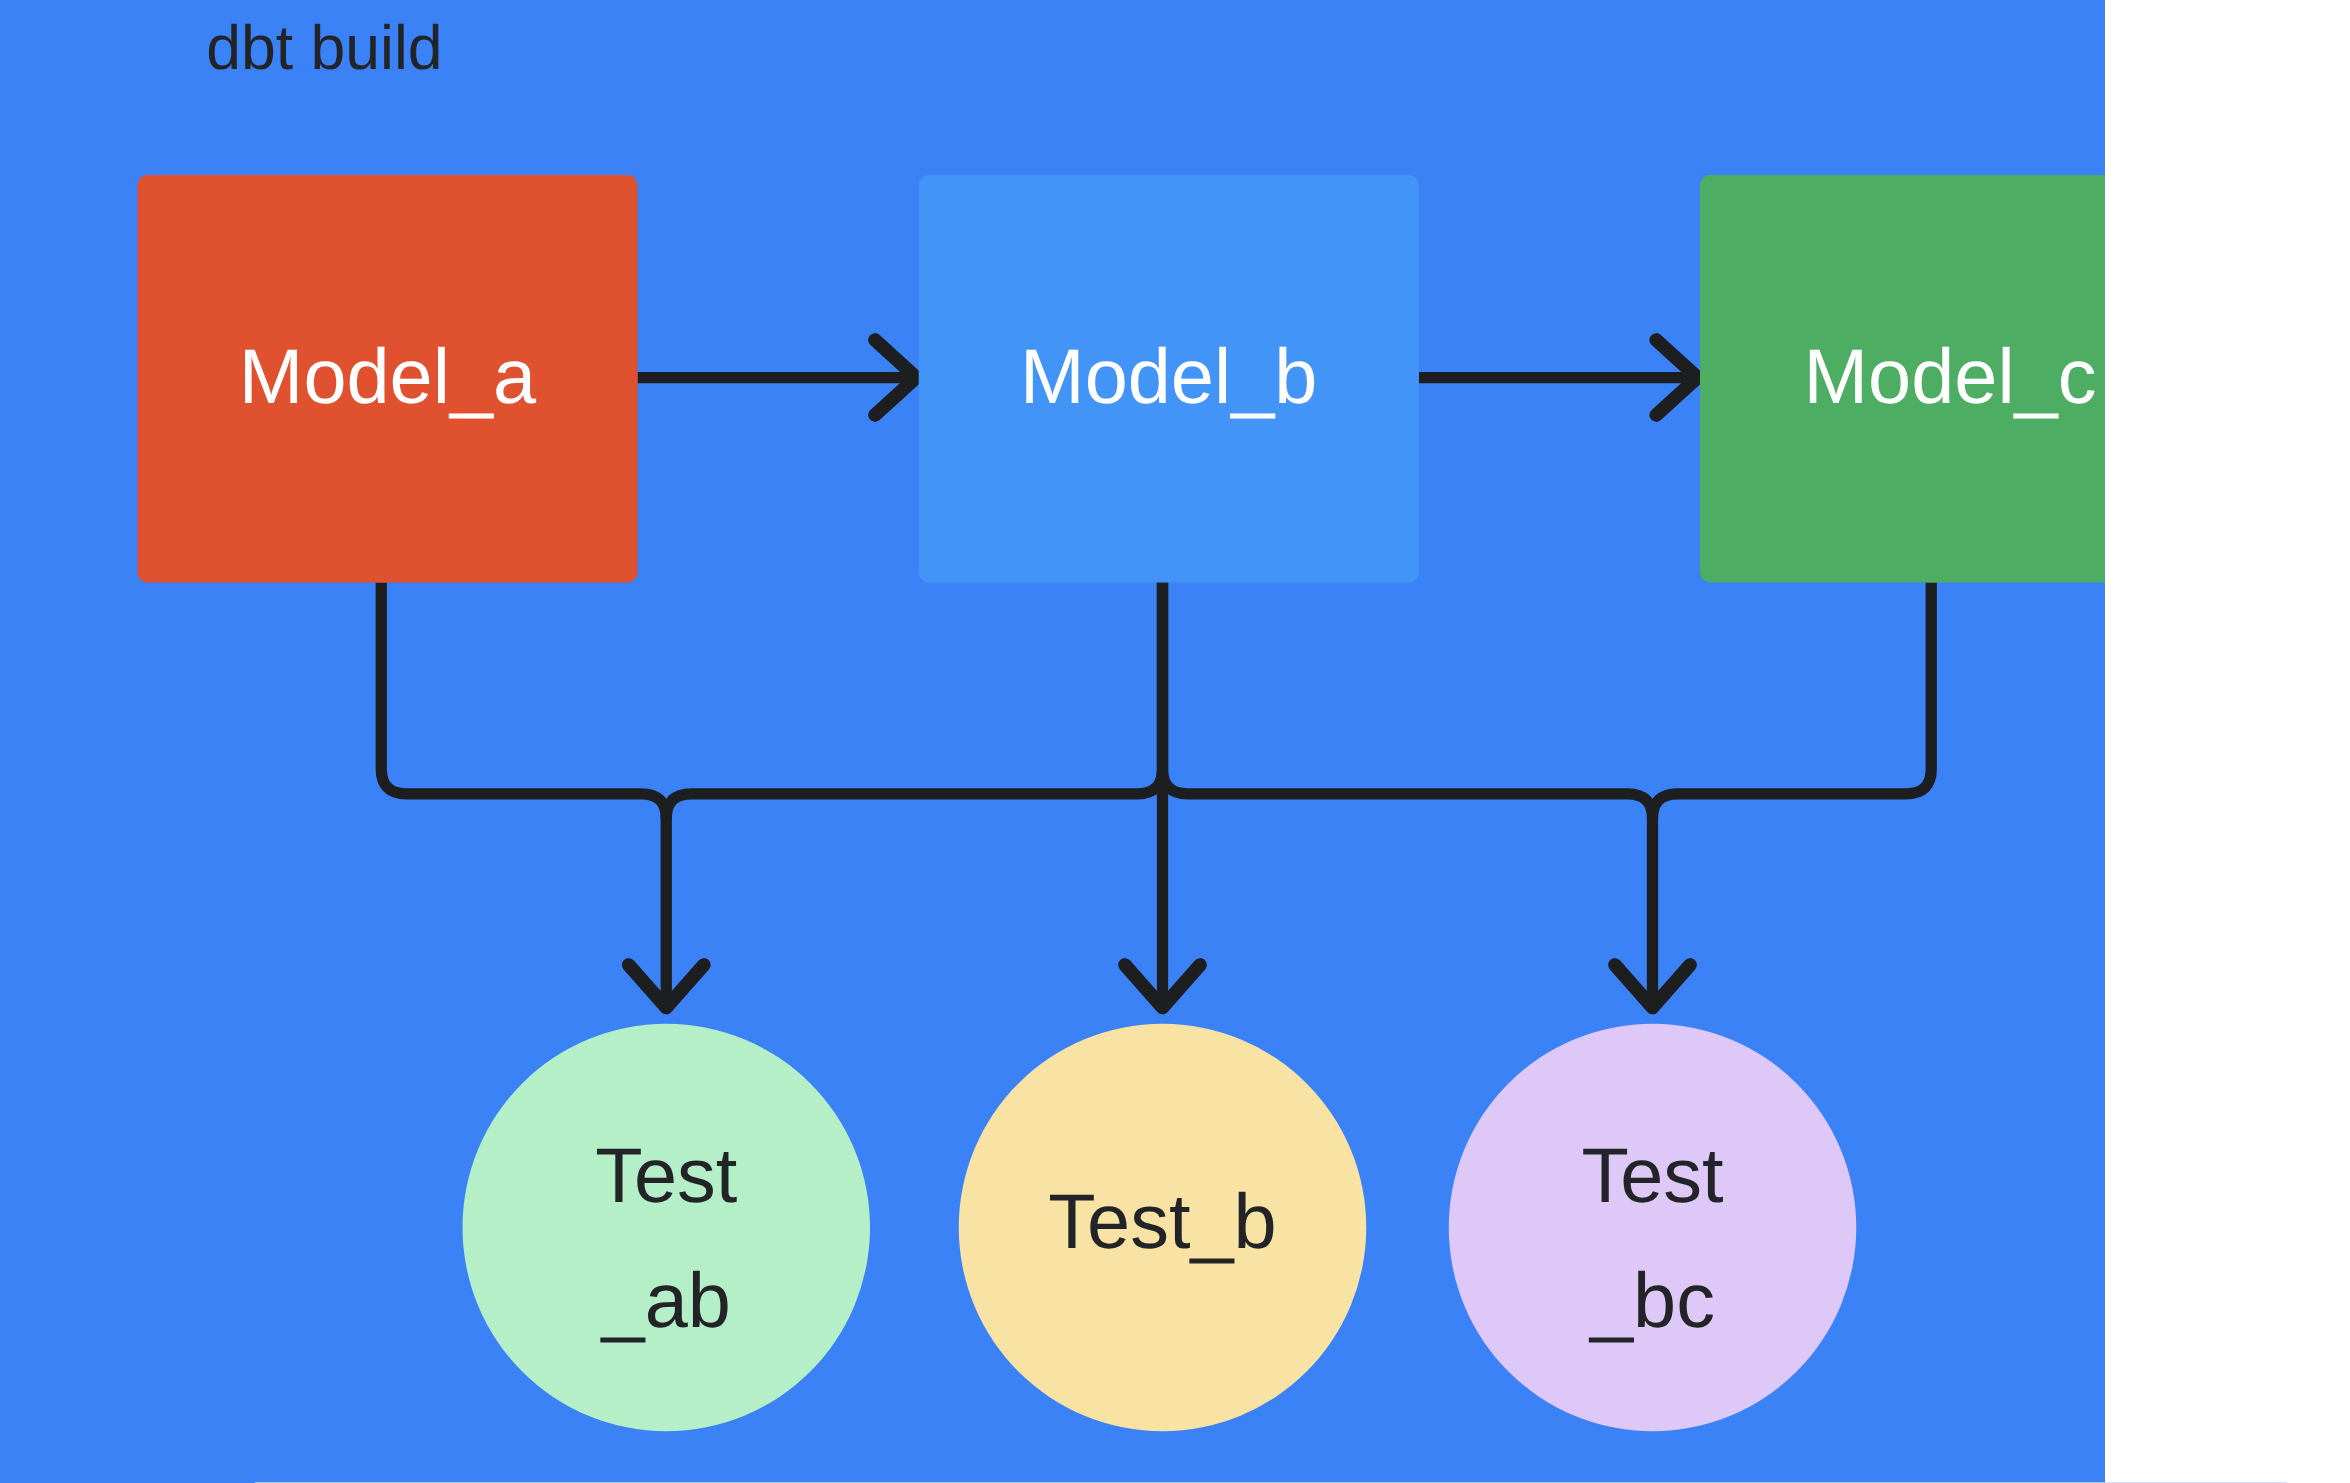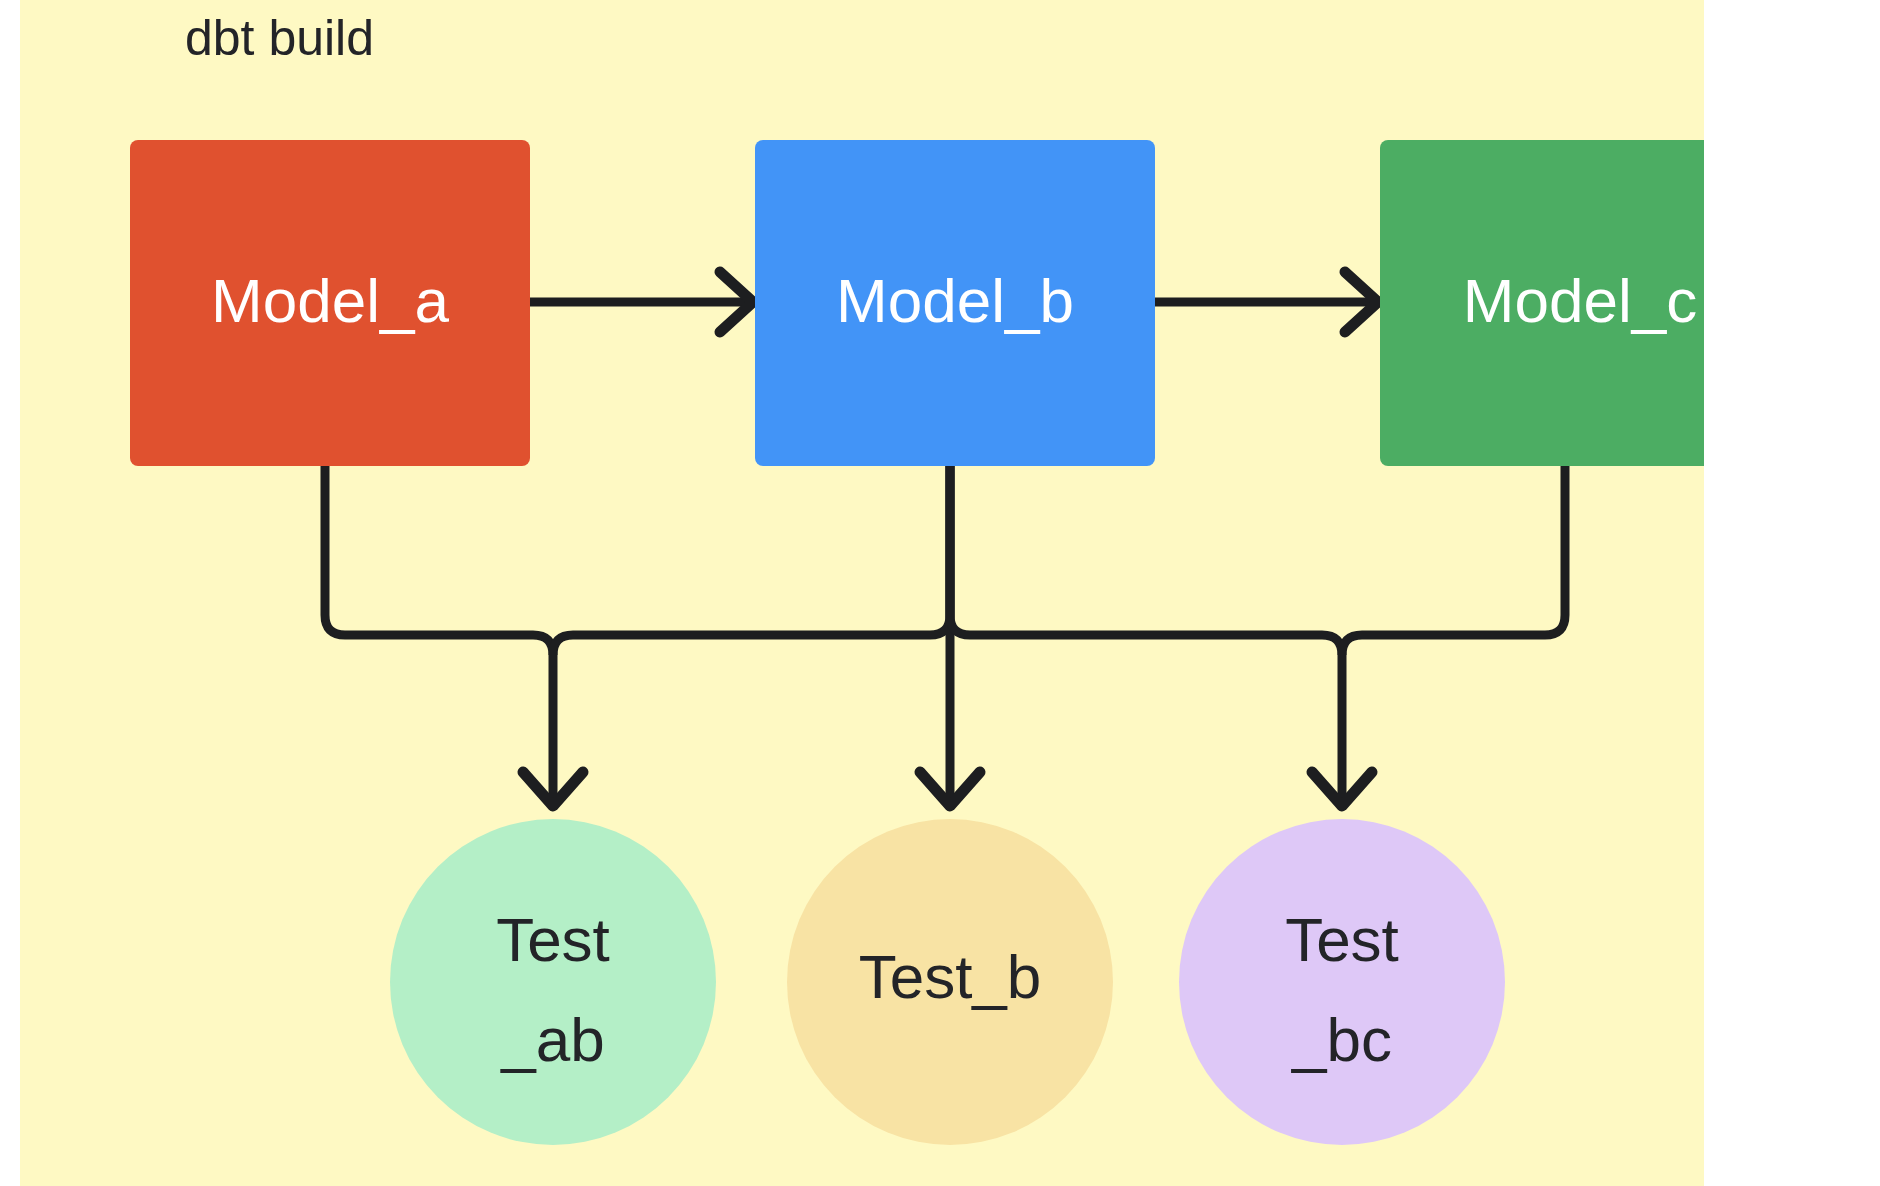--- a/index.html
+++ b/index.html
@@ -7,23 +7,22 @@
     padding: 0;
     background: #ffffff;
   }
   body {
     font-family: "Liberation Sans", sans-serif;
   }
   #canvas {
     position: relative;
     width: 1684px;
     height: 1186px;
-    background: #fef9c3;
+    background: #3b82f6;
     overflow: hidden;
-    margin-left: 20px;
   }
   #diagram-svg {
     position: absolute;
     left: 0;
     top: 0;
     width: 1880px;
     height: 1186px;
   }
   .node-label {
     font-family: "Liberation Sans", sans-serif;

